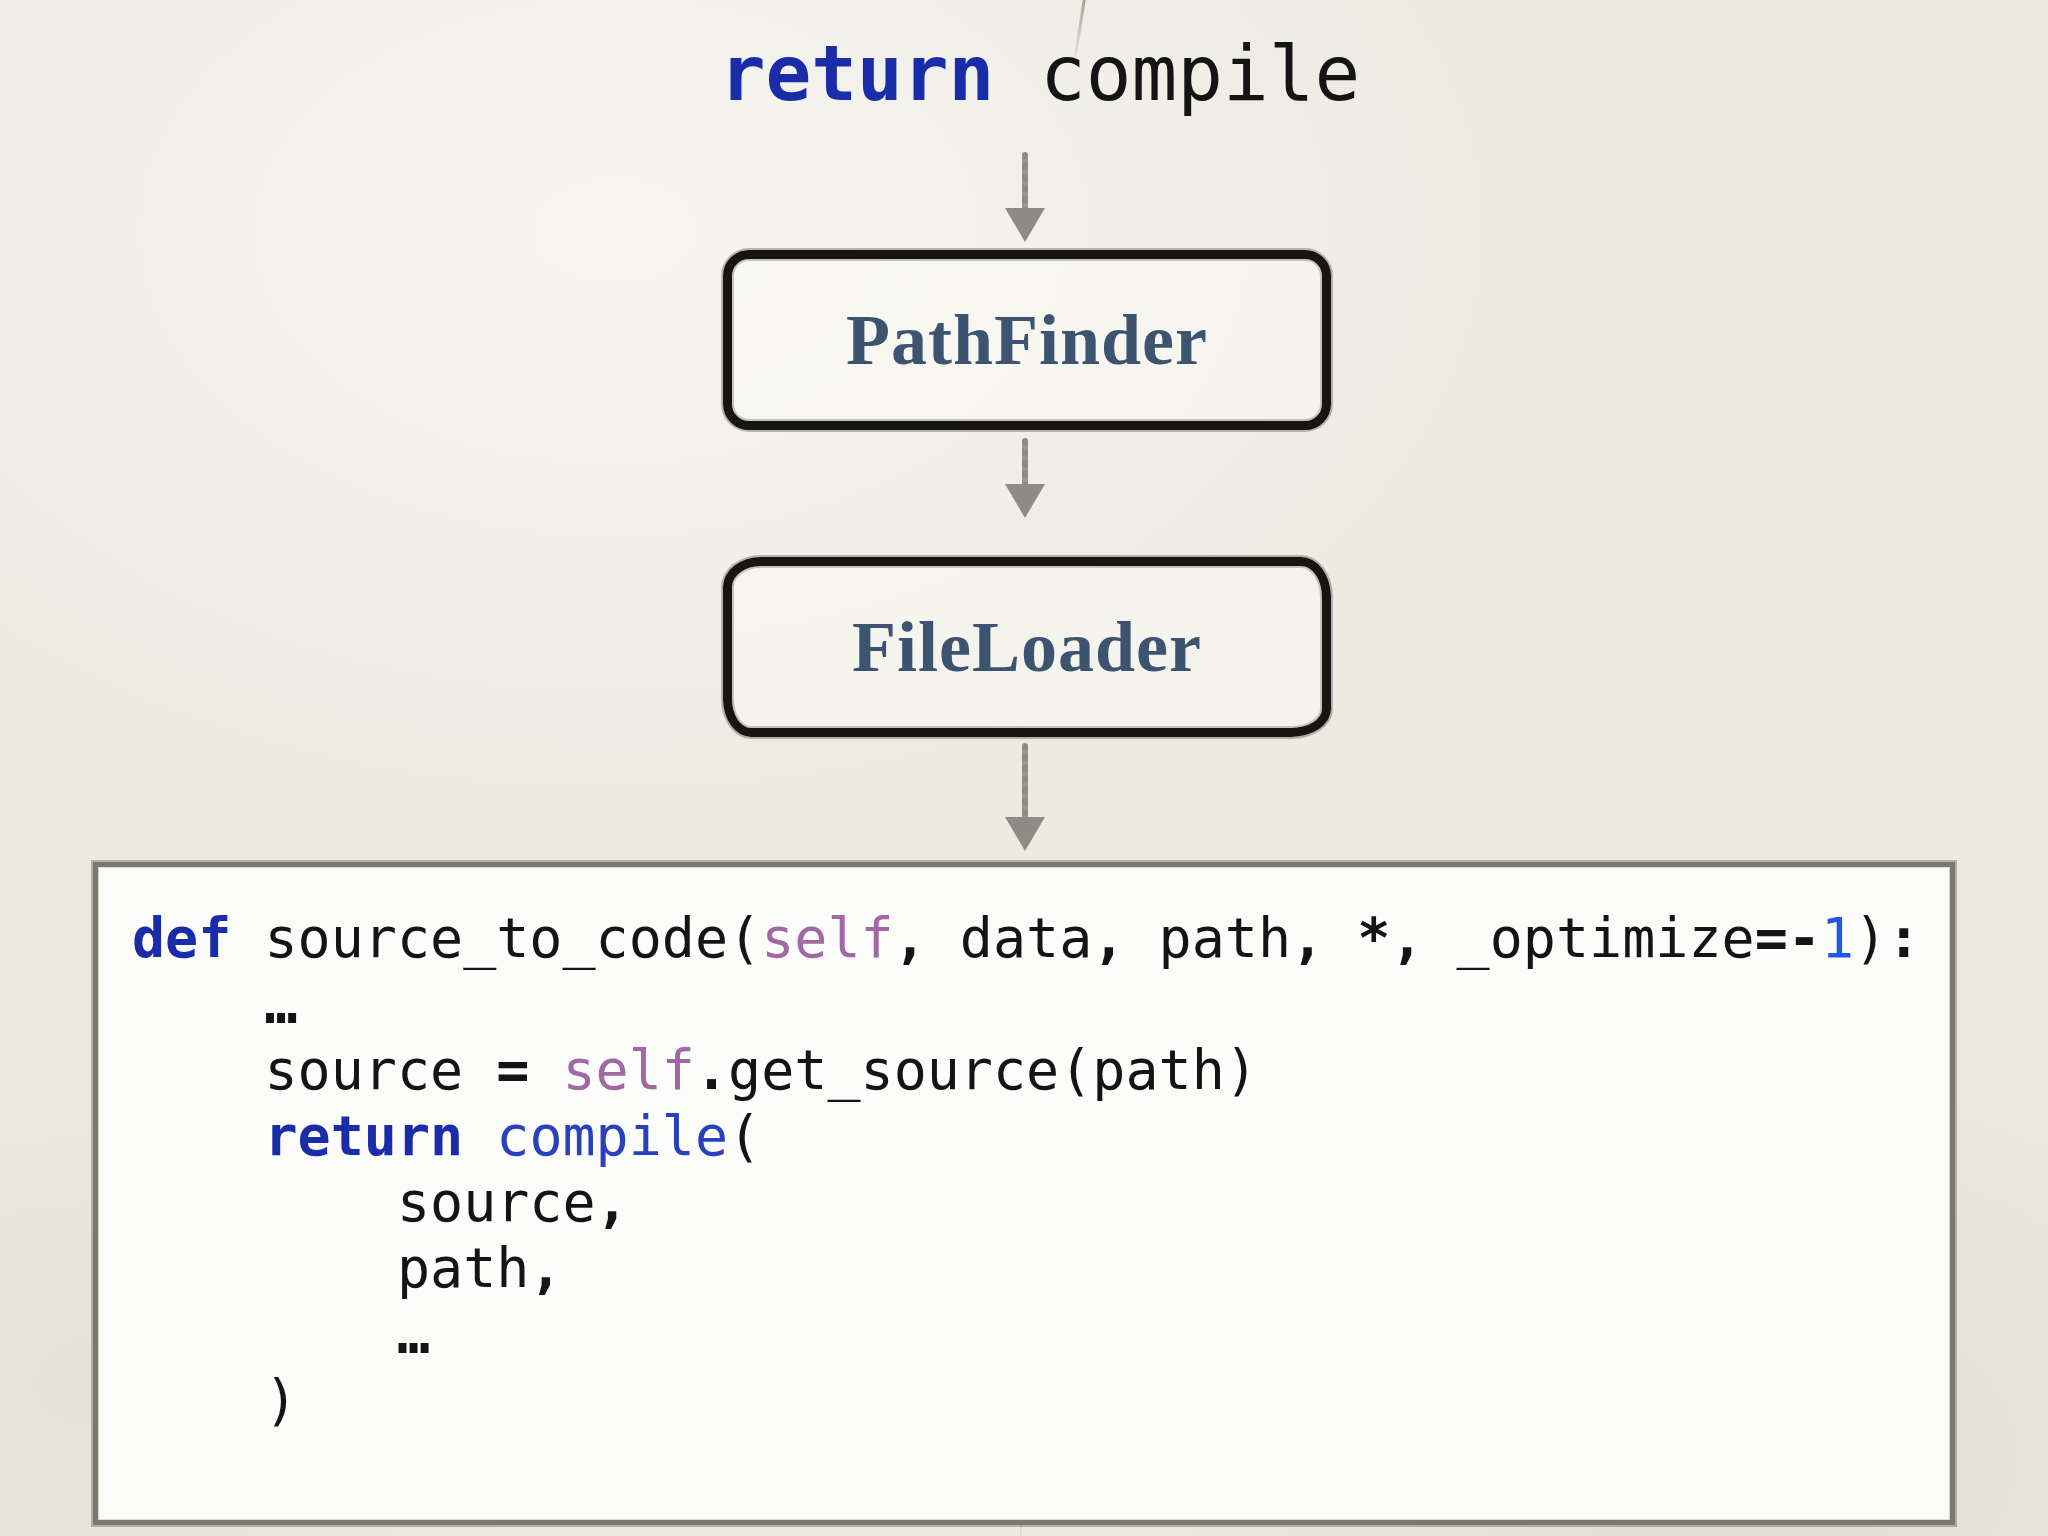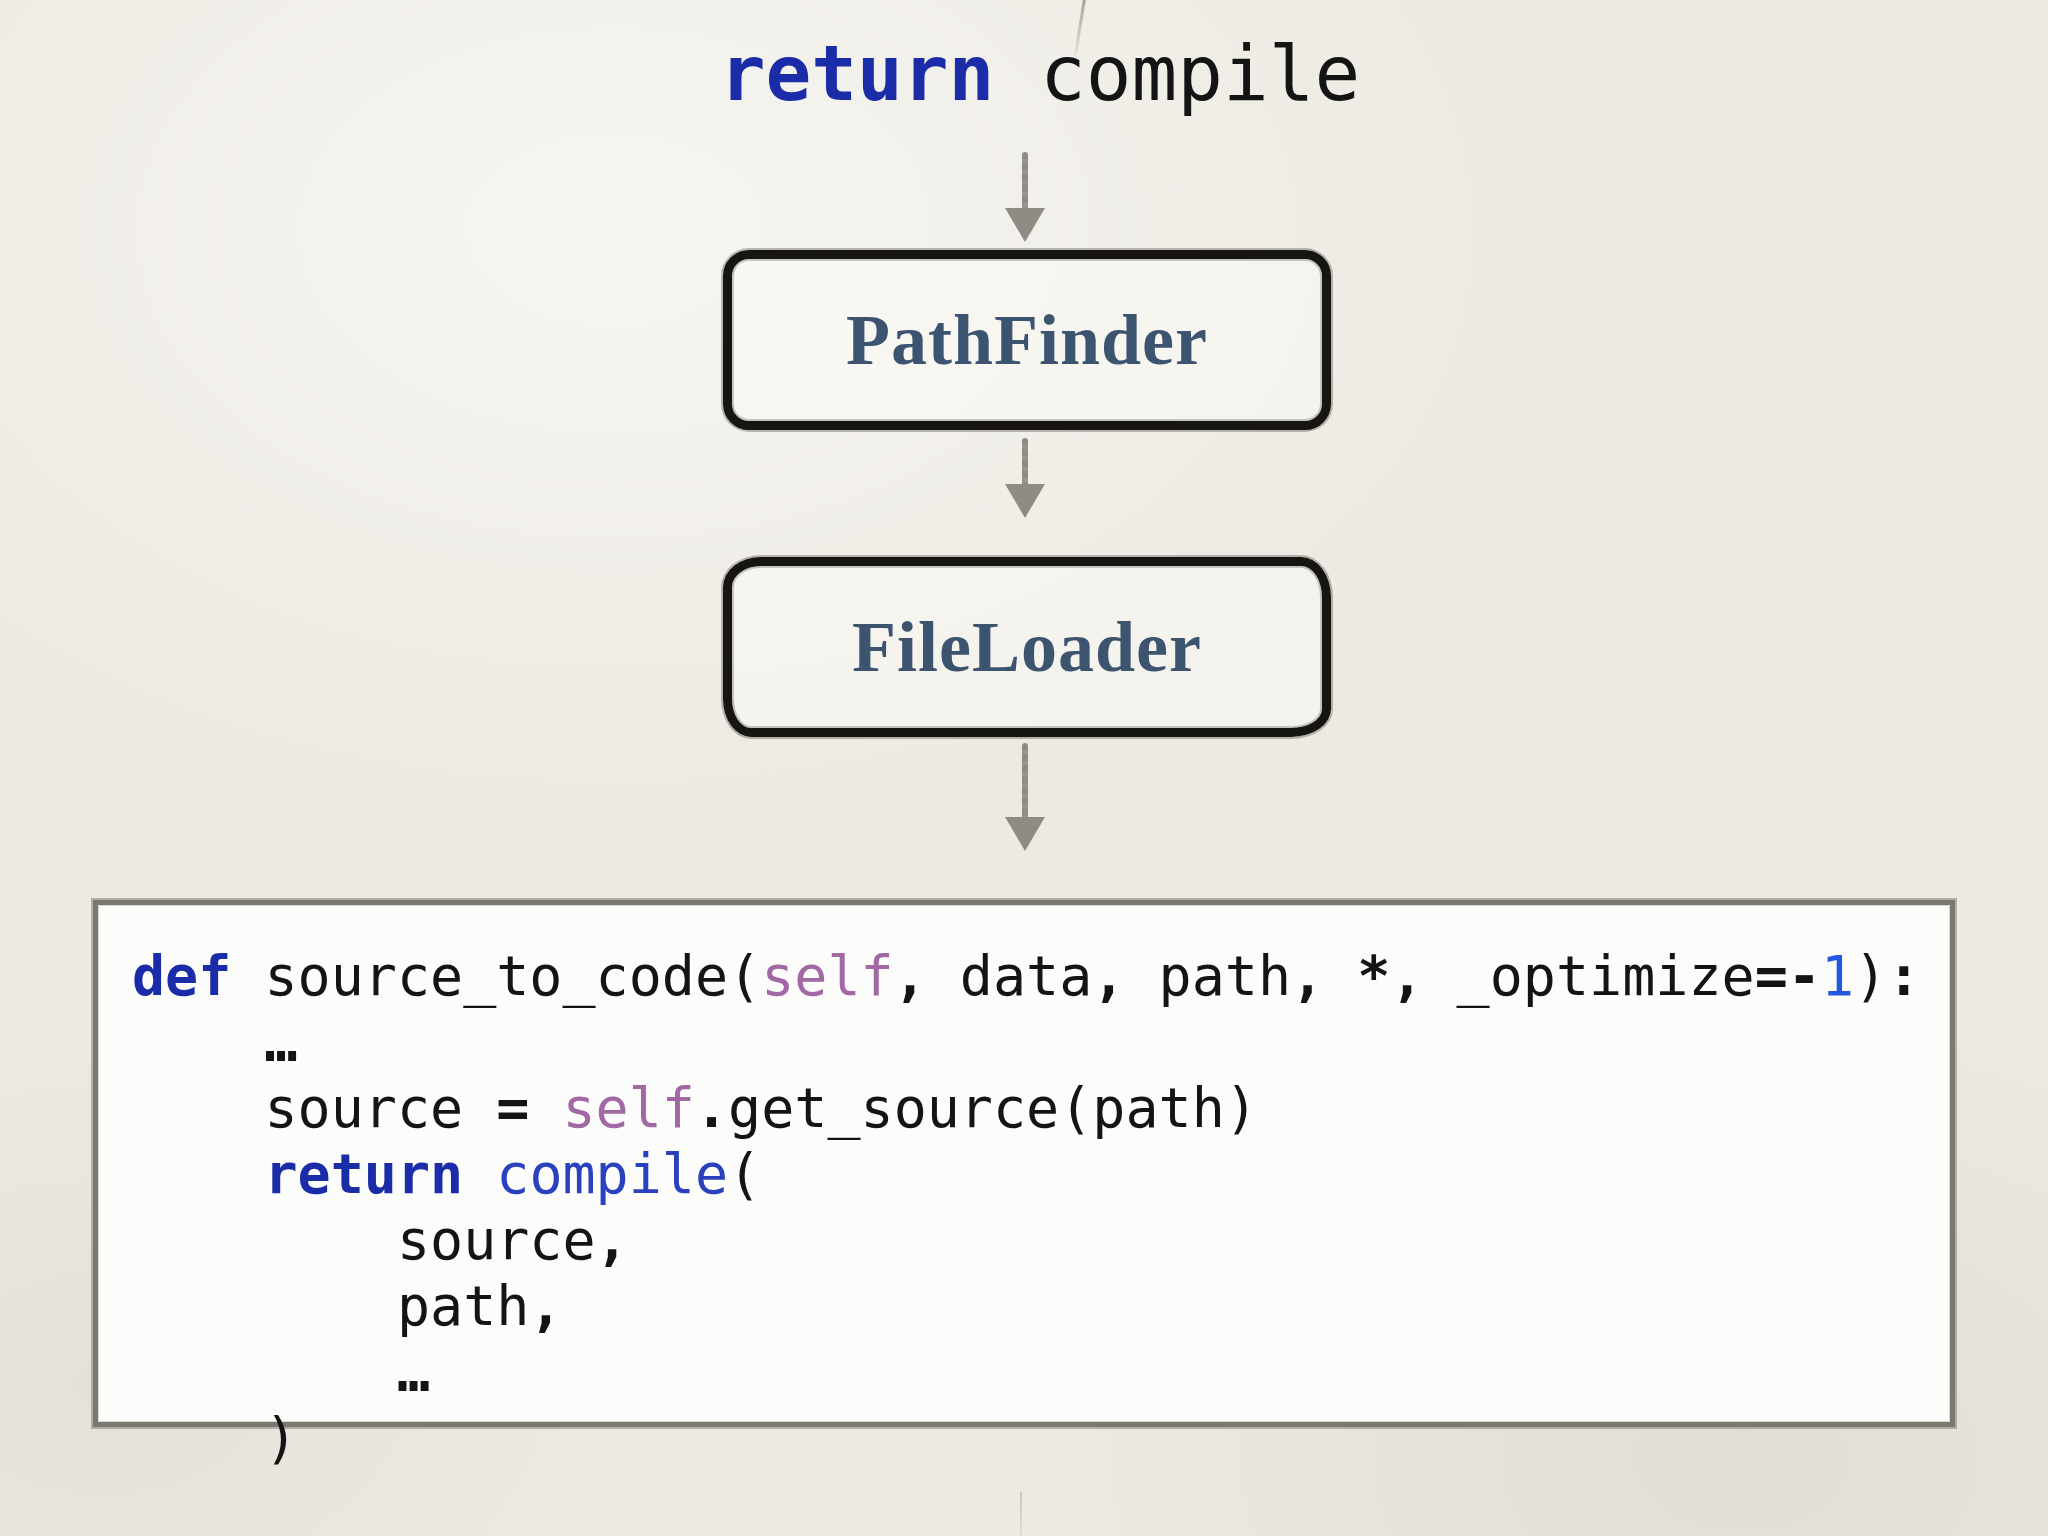--- a/index.html
+++ b/index.html
@@ -65,21 +65,21 @@
   }
   .flowbox-1{top:250px;border-radius:26px;}
   .flowbox-2{top:557px;}
   .flowbox .label{
     font-family:"Liberation Serif", serif;
     font-weight:bold;font-size:72px;color:var(--c-label);
     letter-spacing:1px;
   }
   
   .codebox{
-    position:absolute;left:93px;top:900px;width:1862px;height:527px;
+    position:absolute;left:93px;top:862px;width:1862px;height:663px;
     box-sizing:border-box;
     border:5px solid var(--c-grayborder);
     box-shadow:0 0 0 2px rgba(110,106,96,0.45), inset 0 0 0 1px rgba(110,106,96,0.25);
     background:var(--c-codebg);
   }
   .code{
     margin:0;padding:38px 10px 0 34px;
     font-family:"DejaVu Sans Mono", monospace;
     font-size:55px;line-height:66px;
     color:var(--c-pl);

